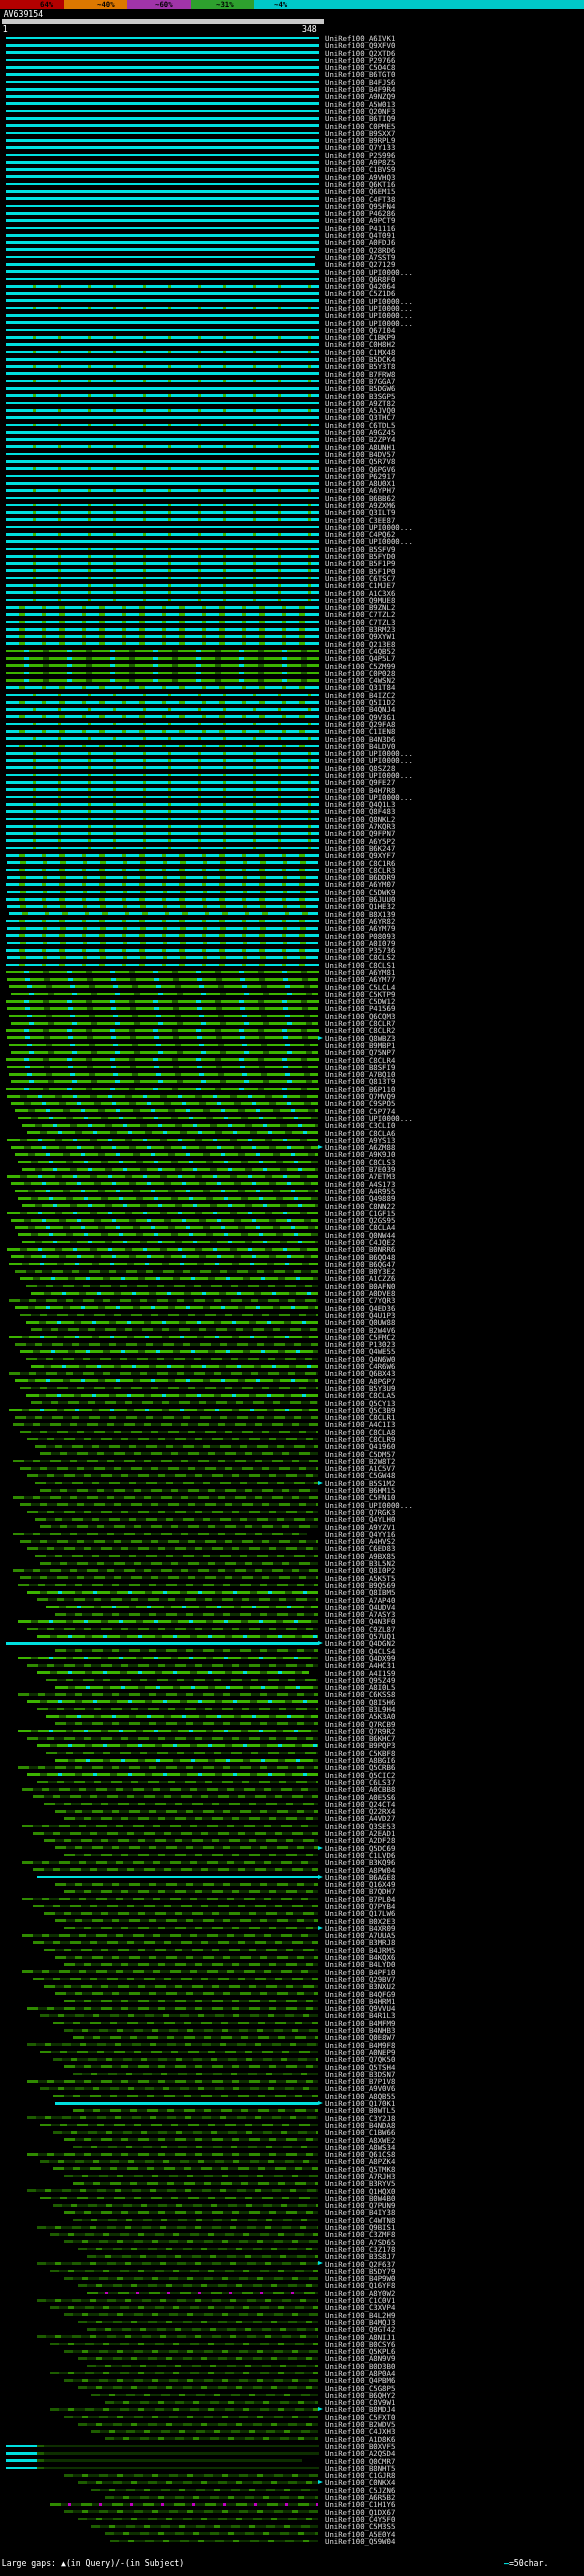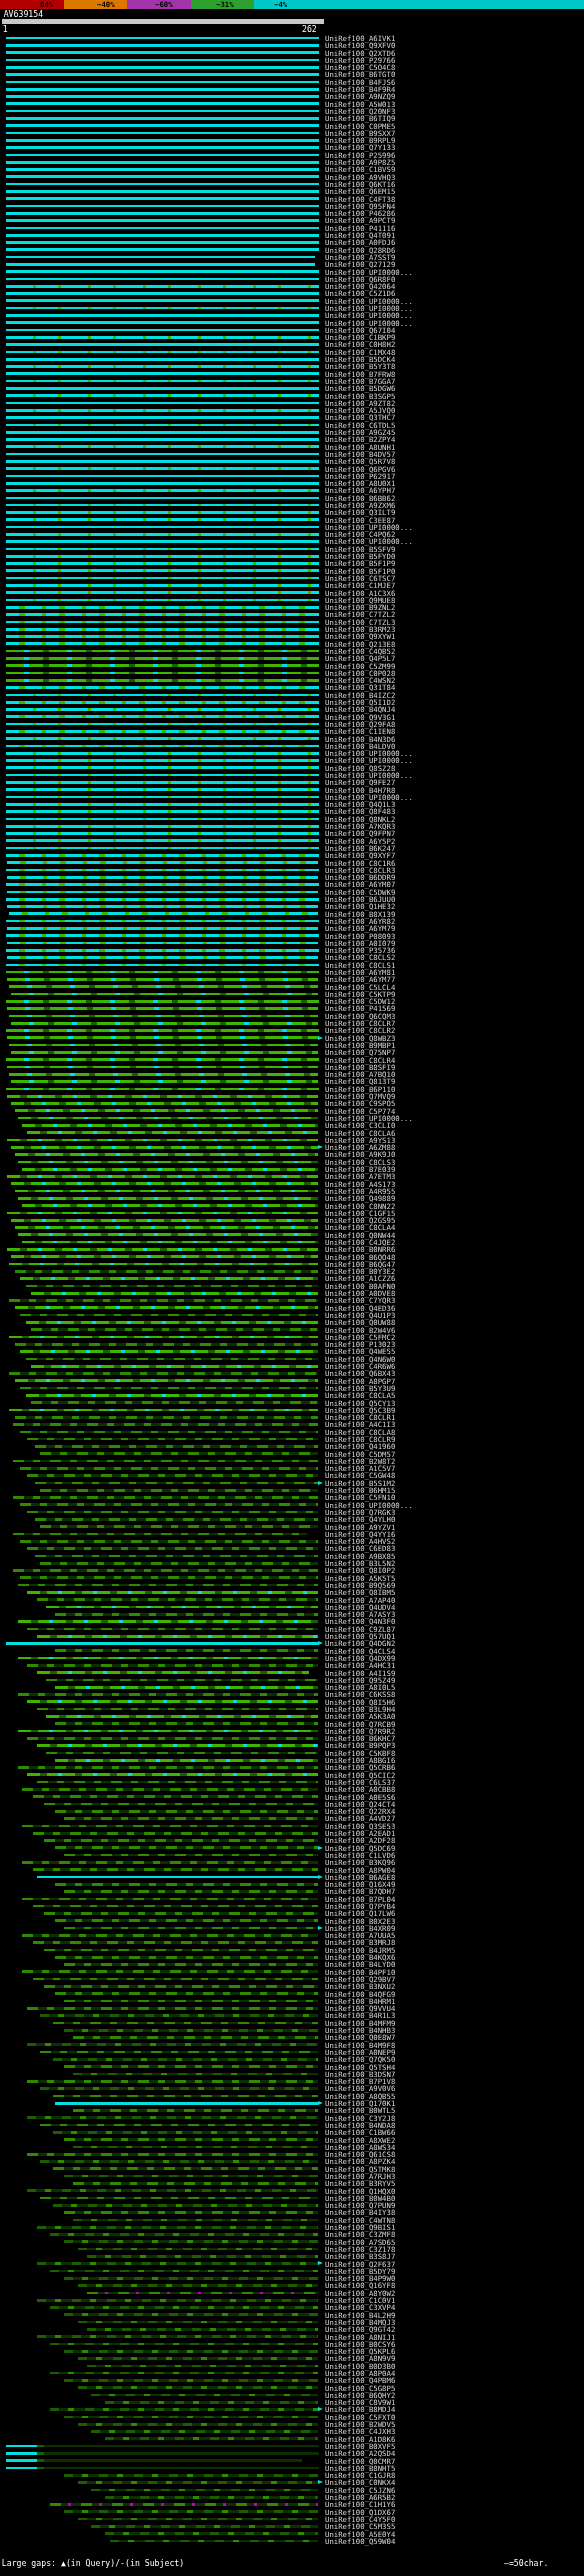--- a/index.html
+++ b/index.html
@@ -40,21 +40,21 @@
       <span class="scale-label" style="left: 40px;">64%</span>
       <span class="scale-label" style="left: 97px;">~40%</span>
       <span class="scale-label" style="left: 155px;">~60%</span>
       <span class="scale-label" style="left: 216px;">~31%</span>
       <span class="scale-label" style="left: 274px;">~4%</span>
     </div>
   <div id="query-name">AV639154</div>
   <div id="query-bar"></div>
   <div id="ruler">
     <span class="start">1</span>
-    <span class="end">262</span>
+    <span class="end">348</span>
   </div>
   <div id="rows">
       <div class="hit-row">
         <div class="hit-bar" style="left: 5.5px; width: 313px; background: rgb(0, 224, 224);"></div>
         <div class="hit-label">UniRef100_A6IVK1</div>
       </div>
       <div class="hit-row">
         <div class="hit-bar" style="left: 5.5px; width: 313px; background: rgb(0, 224, 224);"></div>
         <div class="hit-label">UniRef100_Q9XFV0</div>
       </div>

